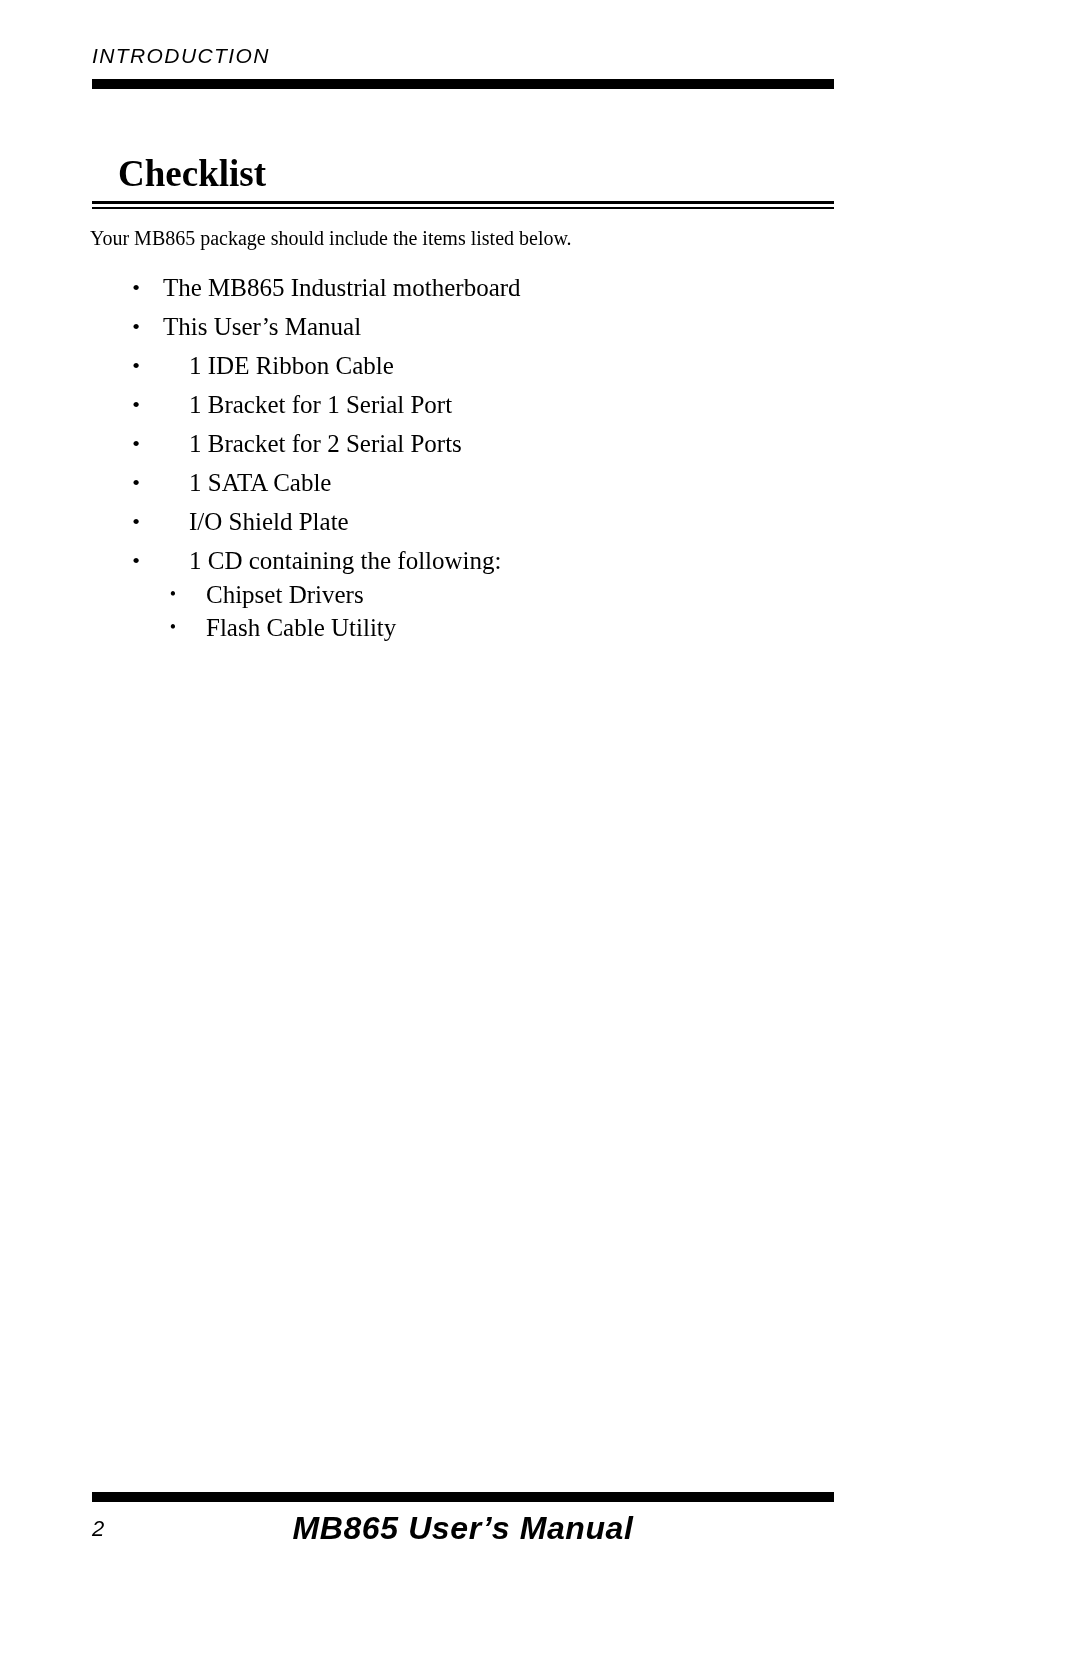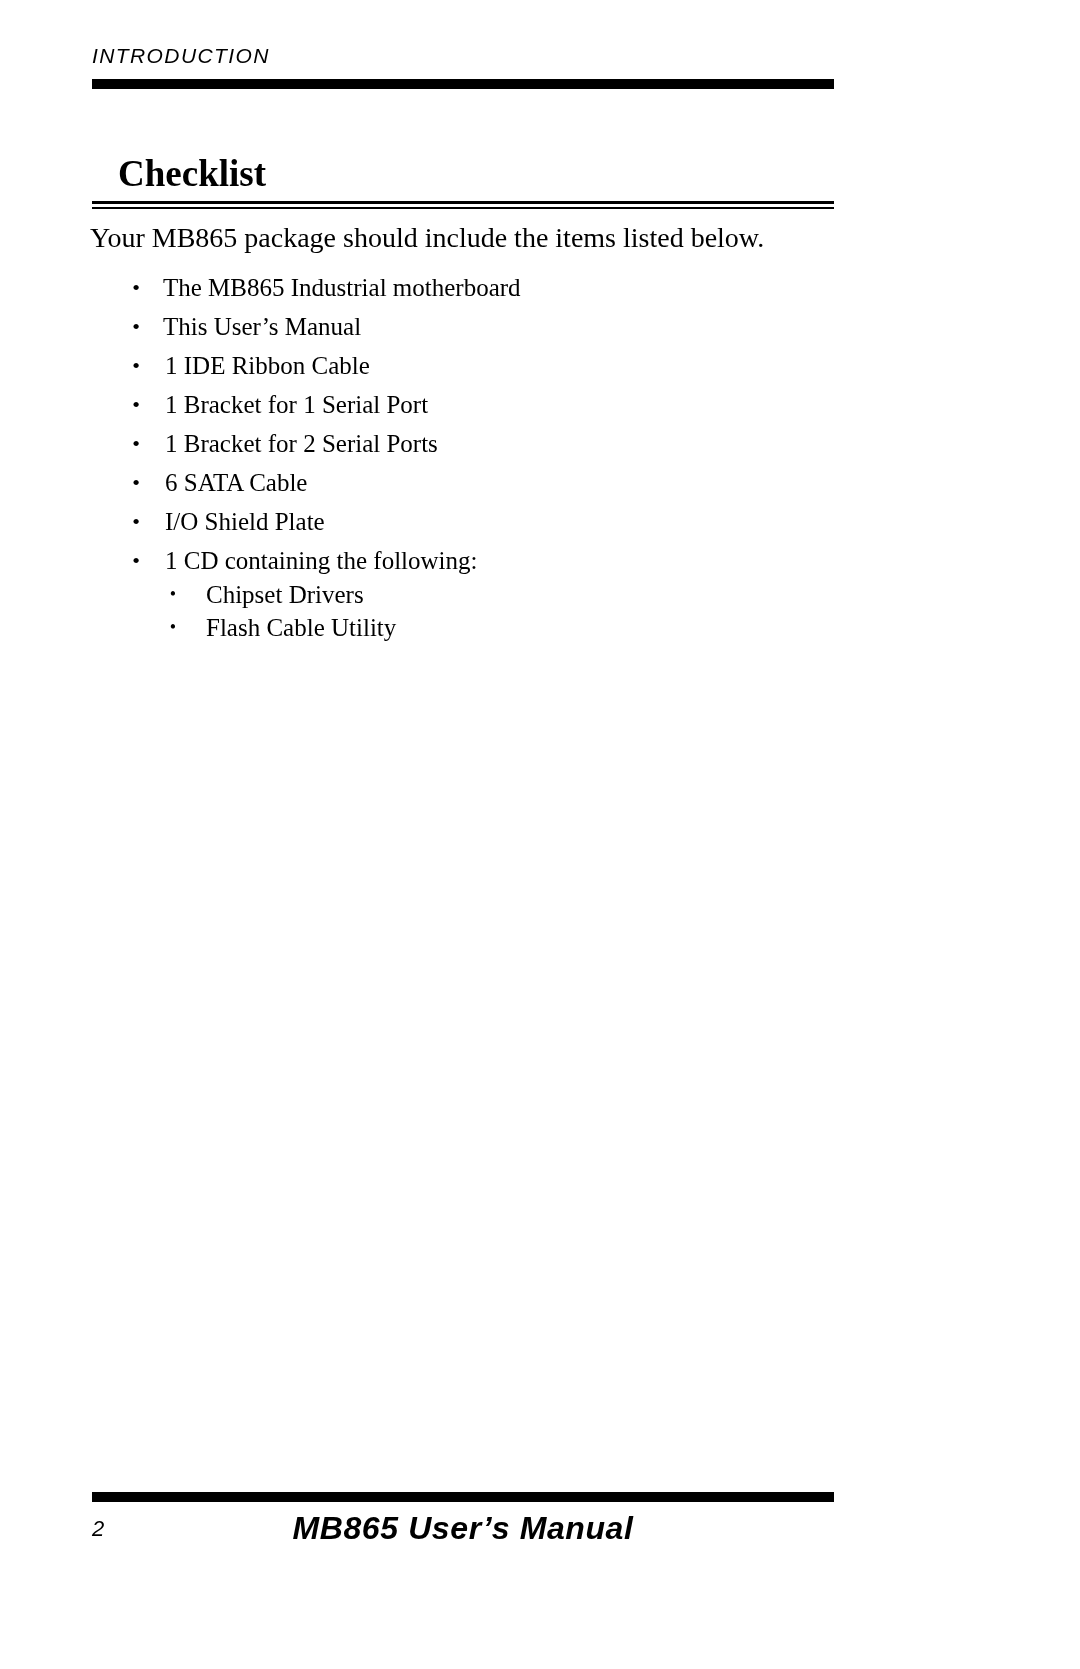--- a/index.html
+++ b/index.html
@@ -74,21 +74,21 @@
     width: 742px;
     height: 2px;
     background: #000;
   }
 
   
   .intro-paragraph {
     position: absolute;
     left: 90px;
     top: 222px;
-    font-size: 28px;
+    font-size: 20px;
     line-height: 32px;
     white-space: nowrap;
   }
 
   .checklist {
     position: absolute;
     left: 90px;
     top: 268px;
     width: 760px;
   }
@@ -116,21 +116,21 @@
   }
   
   .list-item.wide-indent .item-text {
     margin-left: 48px;
   }
   .list-item .bullet,
   .list-item.wide-indent .bullet {
     left: 37px;
   }
   .list-item .item-text {
-    margin-left: 75px;
+    margin-left: 99px;
   }
   .list-item.wide-indent .item-text {
     margin-left: 73px;
   }
 
   .sublist {
     position: relative;
     margin-top: -2px;
   }
   .sub-item {
@@ -223,21 +223,21 @@
       <span class="item-text">1 Bracket for 1 Serial Port</span>
     </div>
 
     <div class="list-item">
       <span class="bullet">•</span>
       <span class="item-text">1 Bracket for 2 Serial Ports</span>
     </div>
 
     <div class="list-item">
       <span class="bullet">•</span>
-      <span class="item-text">6 SATA Cable</span>
+      <span class="item-text">1 SATA Cable</span>
     </div>
 
     <div class="list-item">
       <span class="bullet">•</span>
       <span class="item-text">I/O Shield Plate</span>
     </div>
 
     <div class="list-item">
       <span class="bullet">•</span>
       <span class="item-text">1 CD containing the following:</span>

